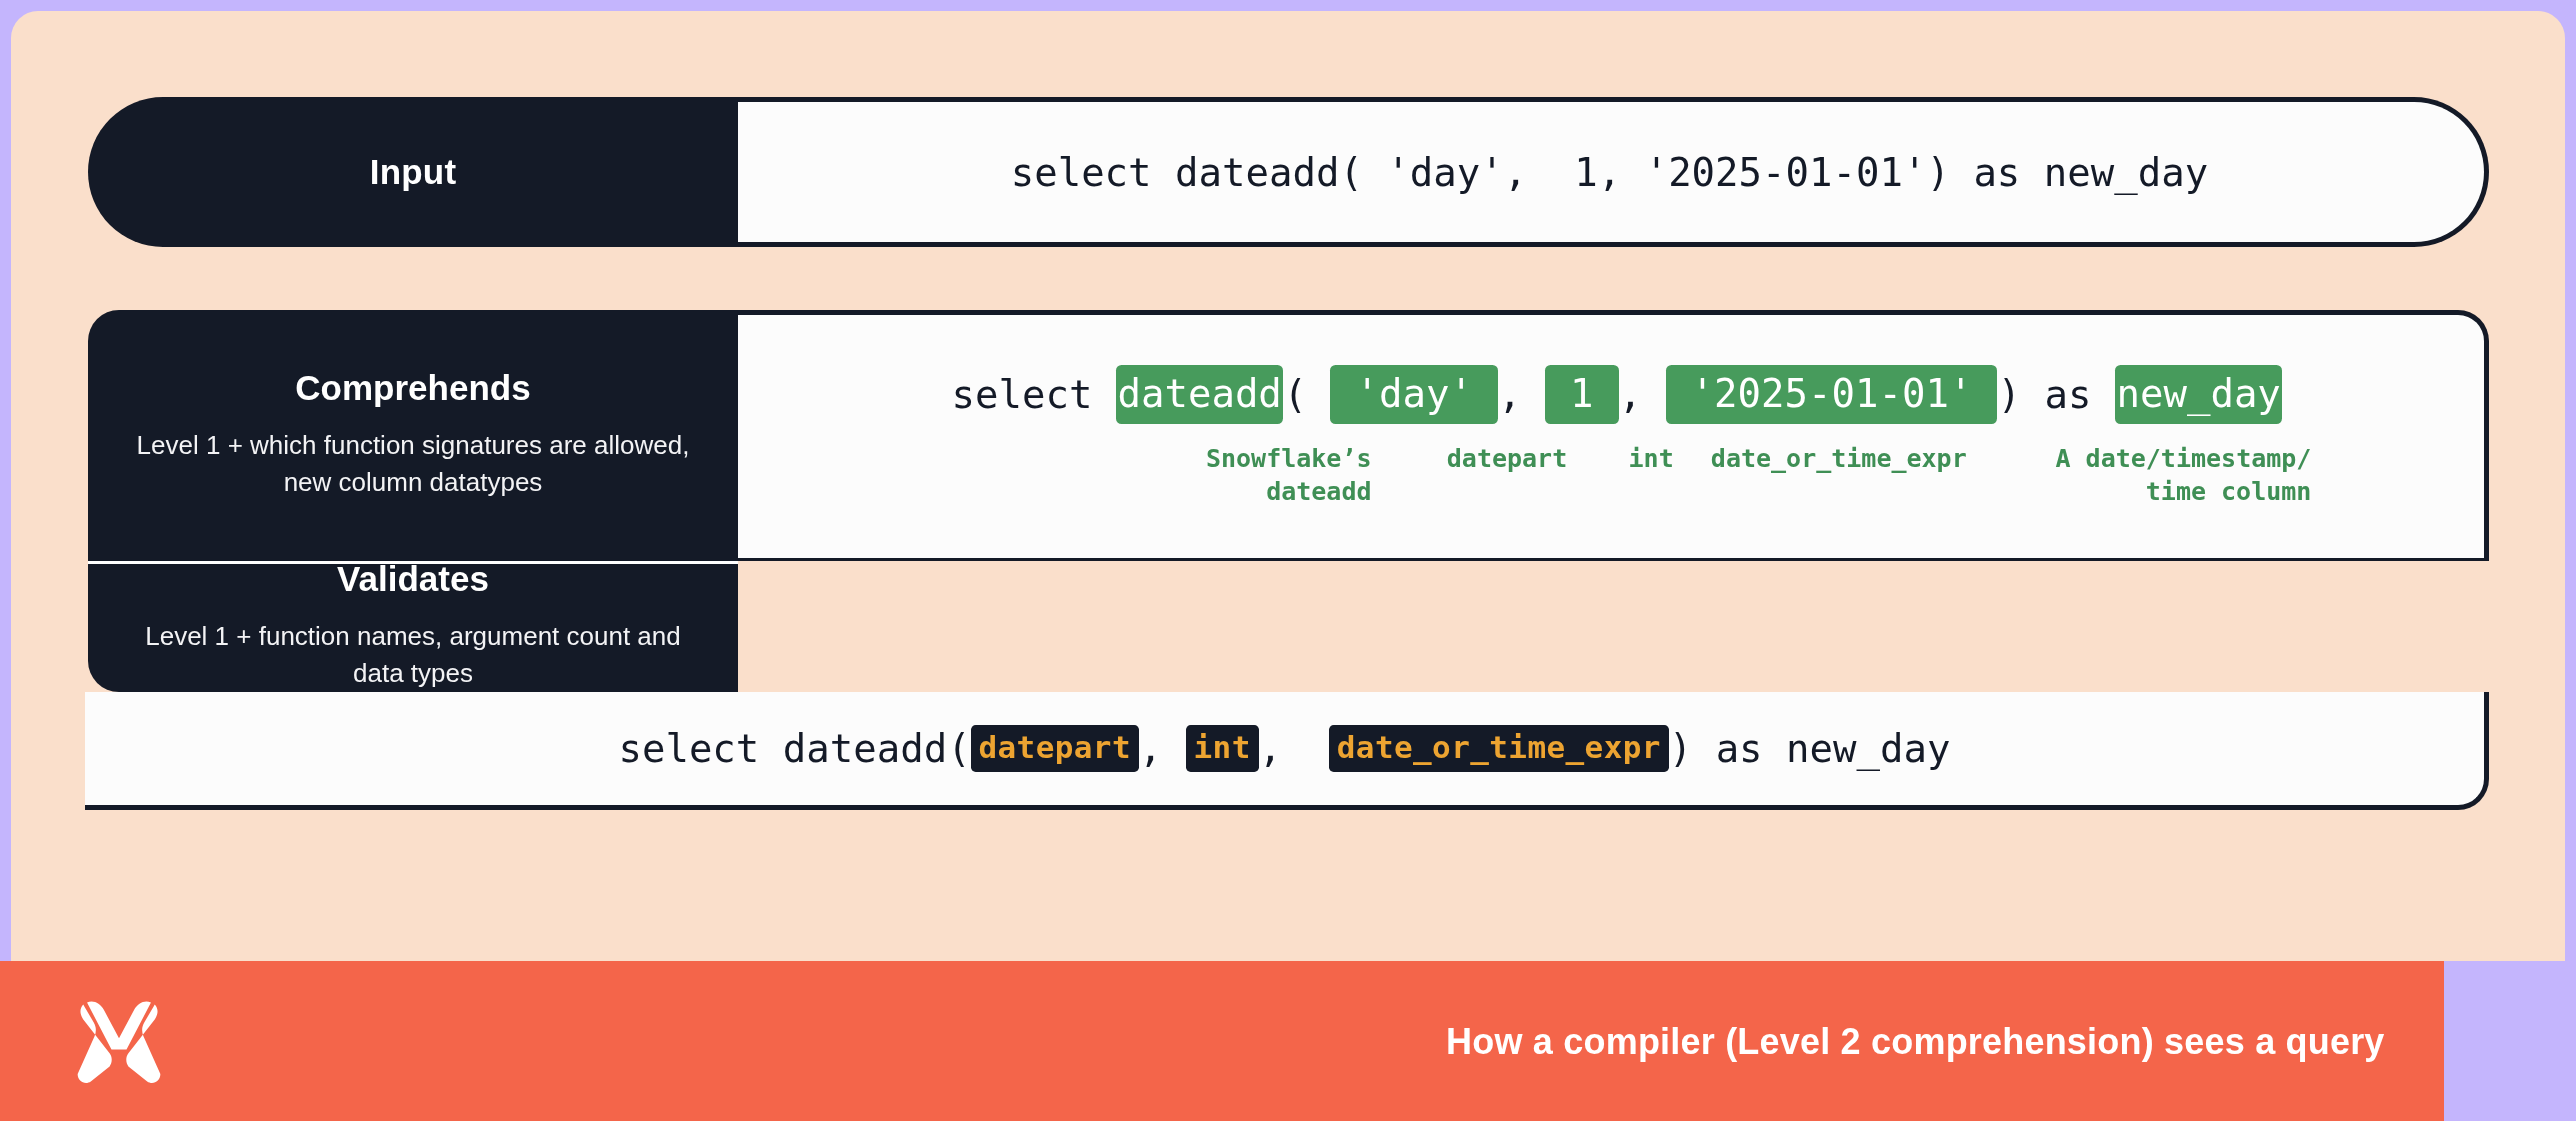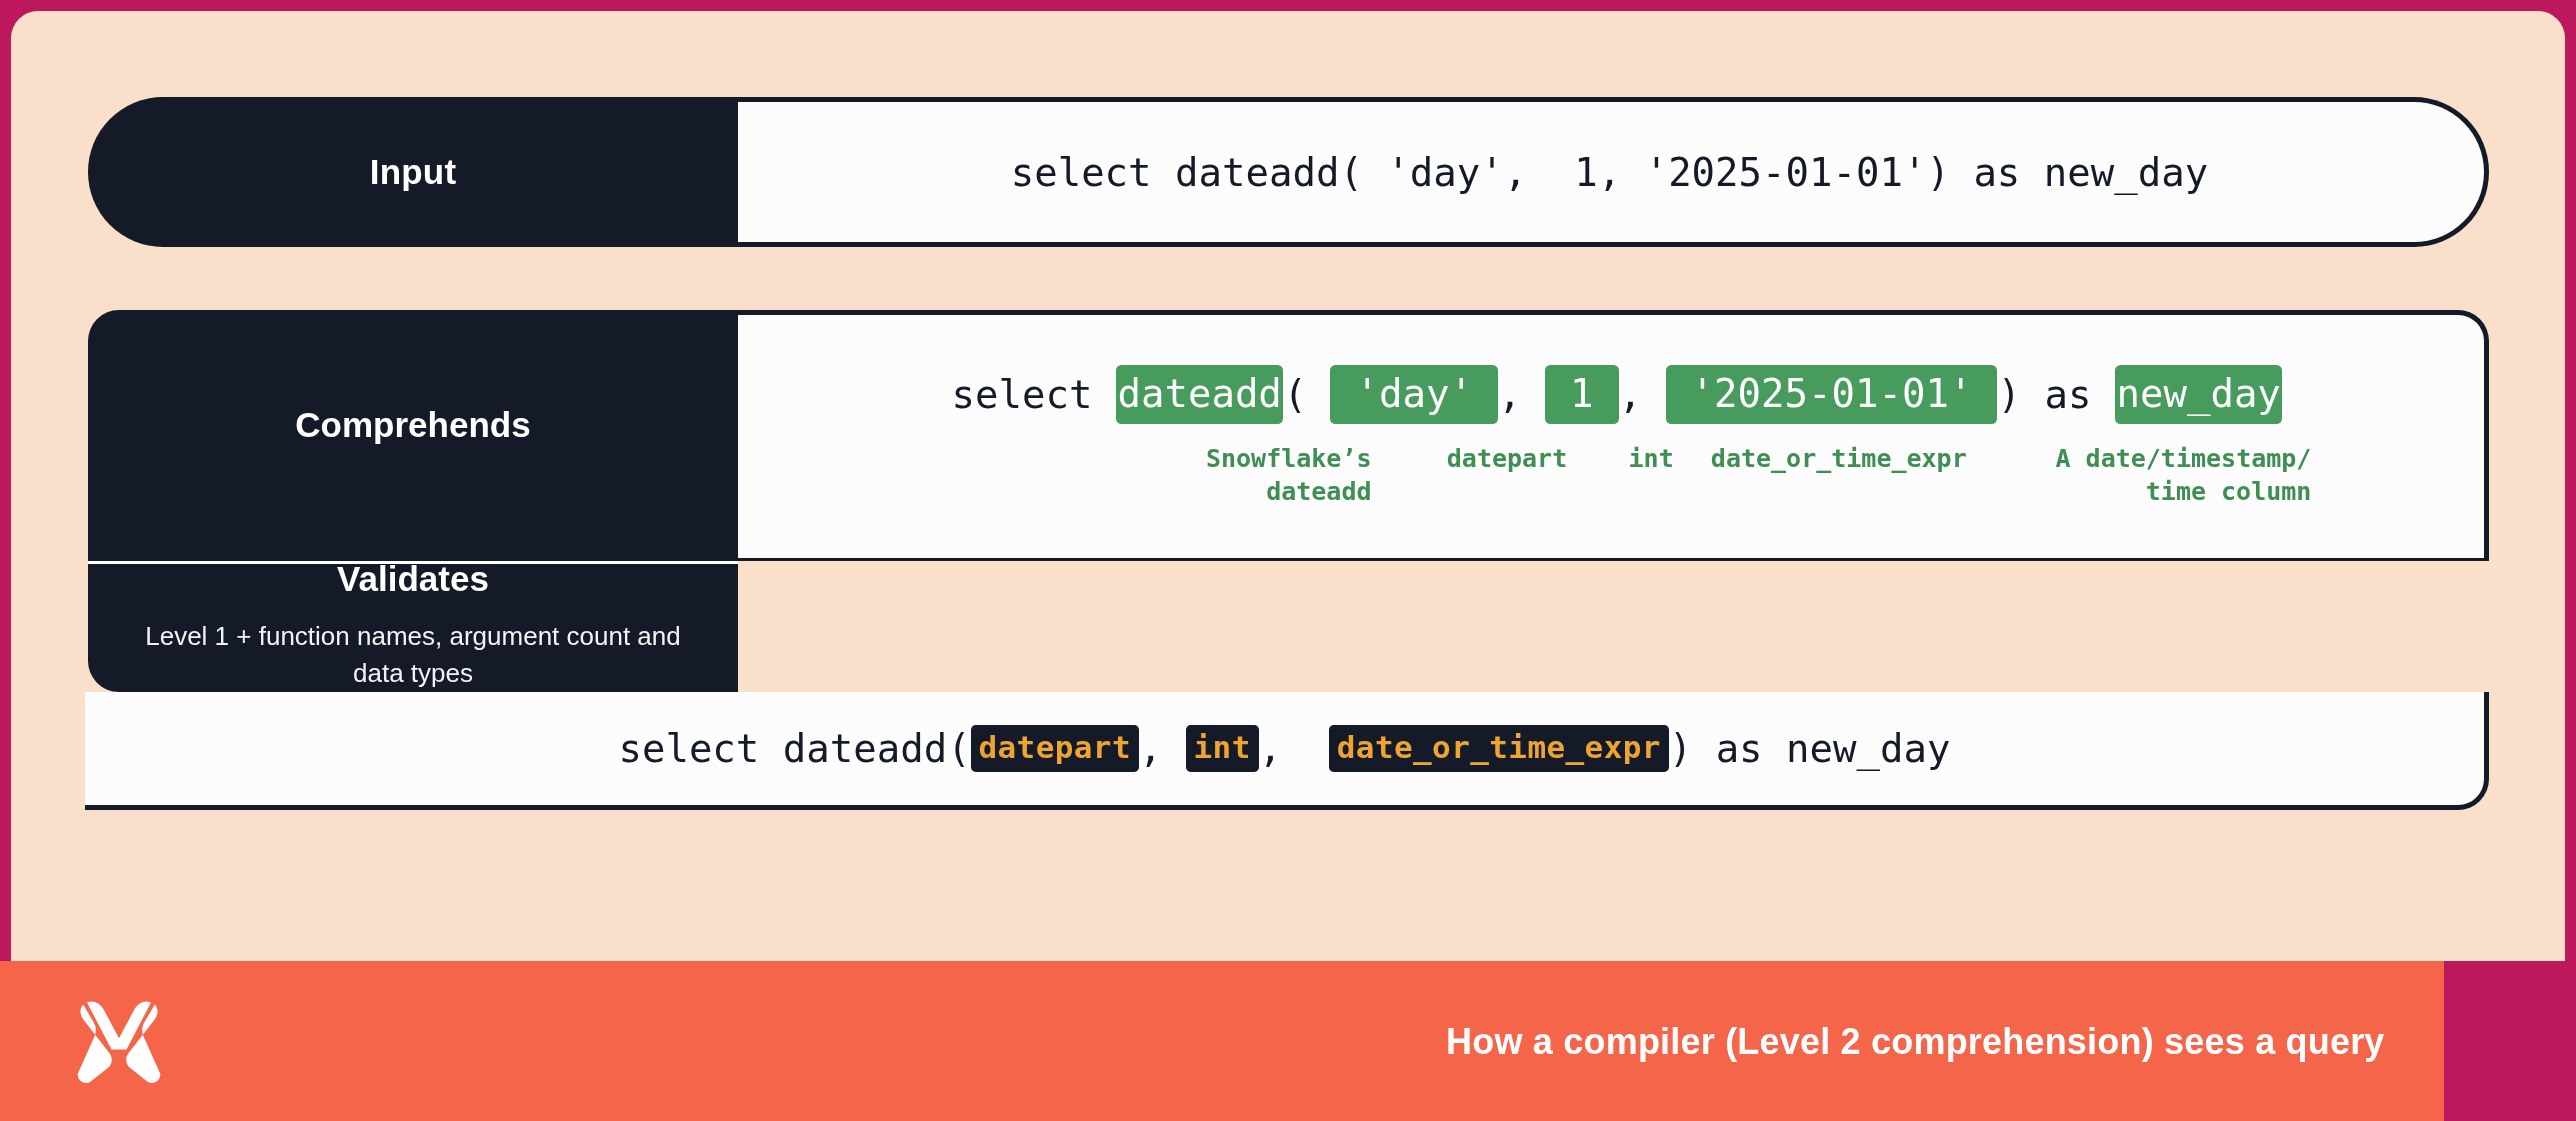--- a/index.html
+++ b/index.html
@@ -9,21 +9,21 @@
     height: 1122px;
     background: #F4654A;
     font-family: "Liberation Sans", sans-serif;
     overflow: hidden;
   }
 
   .frame {
     position: relative;
     width: 2576px;
     height: 1122px;
-    background: #be185d;
+    background: #c4b5fd;
   }
 
   
   .stage {
     position: absolute;
     left: 11px;
     top: 11px;
     width: 2554px;
     height: 950px;
     background: #FADFCB;
@@ -254,20 +254,21 @@
       <div class="input-code">
         <span class="code-text">select dateadd( 'day',  1, '2025-01-01') as new_day</span>
       </div>
     </div>
 
     <div class="matrix">
 
       <div class="mrow r1">
         <div class="m-label">
           <div class="m-title">Comprehends</div>
+          <div class="m-sub">Level 1 + which function signatures are allowed, new column datatypes</div>
         </div>
         <div class="m-code">
           <div class="code-block-wrap">
             <div class="code-line">
               <span>select </span><span class="chip-green">dateadd</span><span>( </span><span class="chip-green"> 'day' </span><span>, </span><span class="chip-green"> 1 </span><span>, </span><span class="chip-green"> '2025-01-01' </span><span>) as </span><span class="chip-green">new_day</span>
             </div>
             <div class="annots">
               <div class="annot a1">Snowflake’s
 dateadd</div>
               <div class="annot a2">datepart</div>

